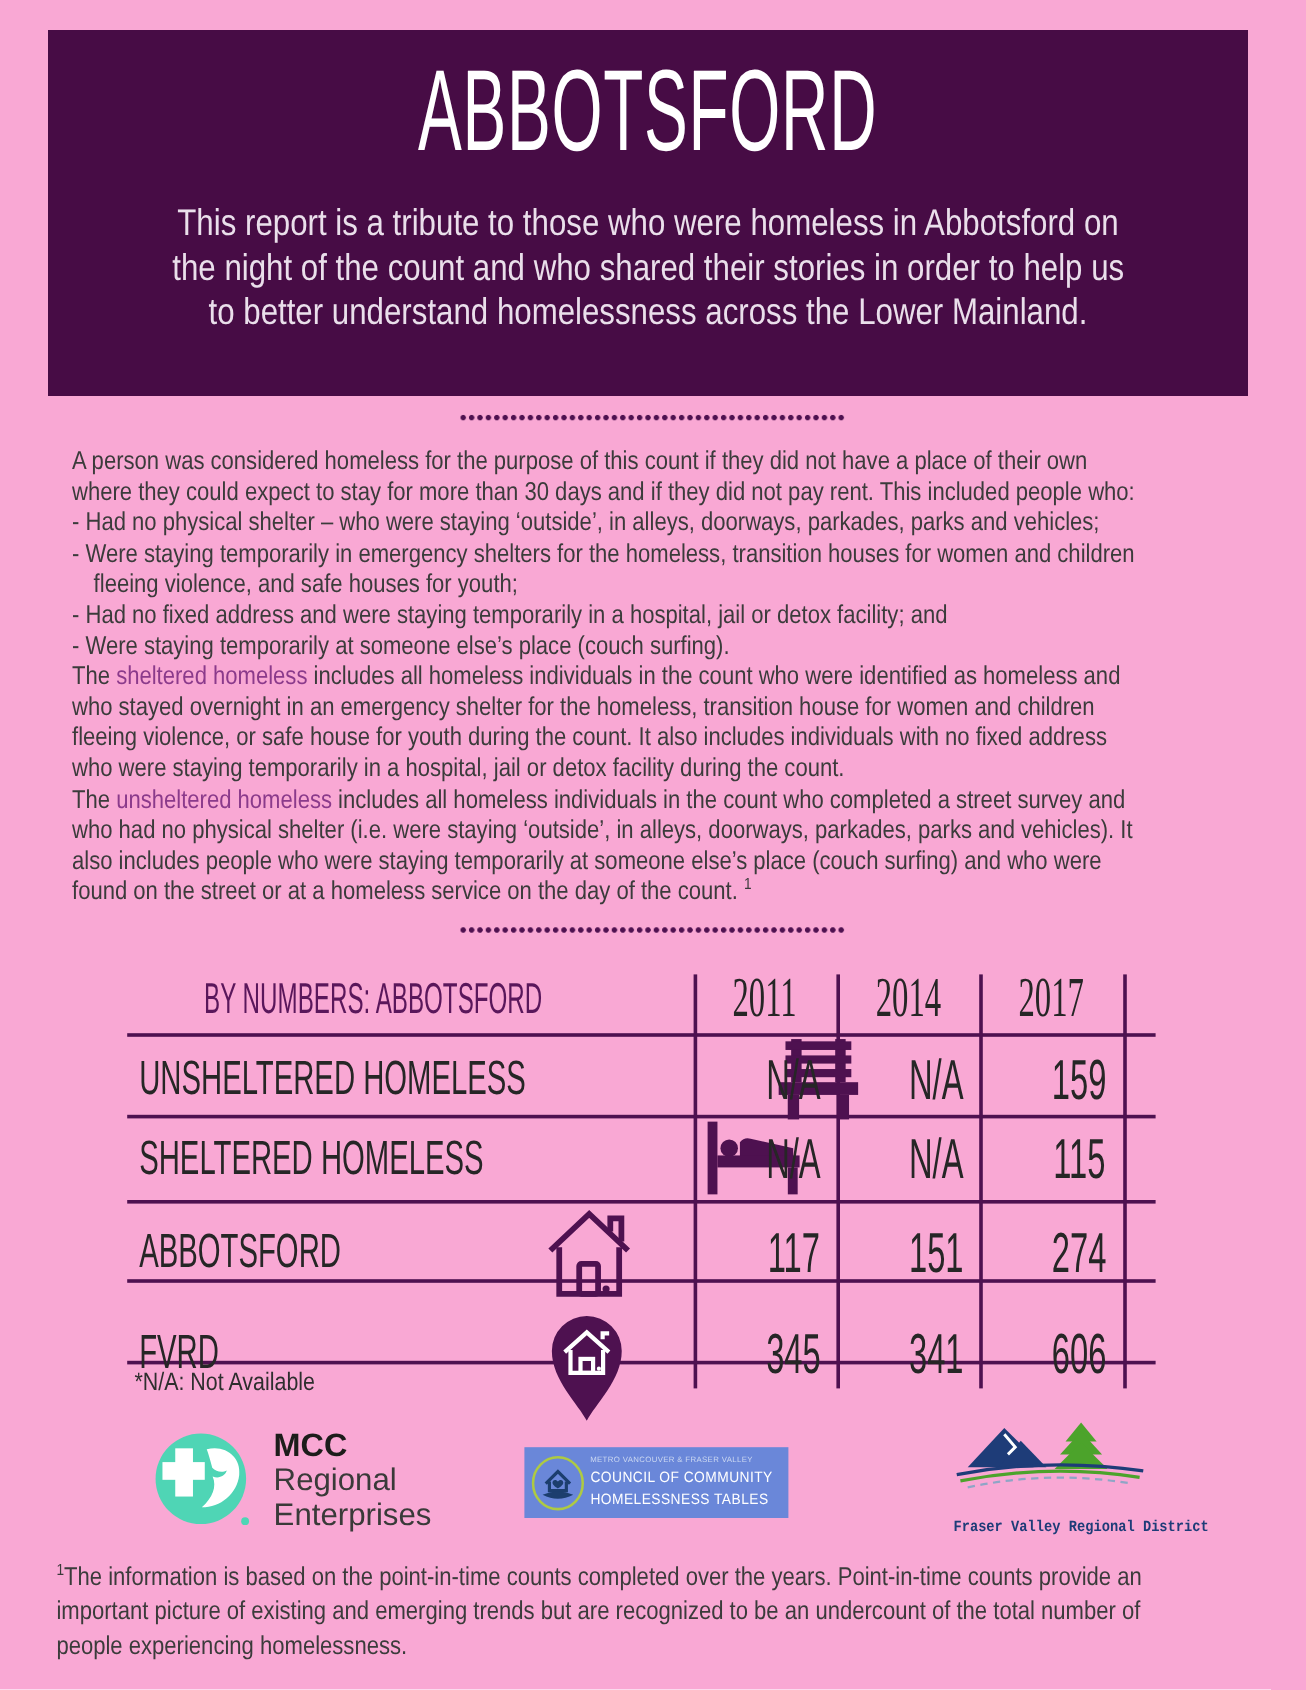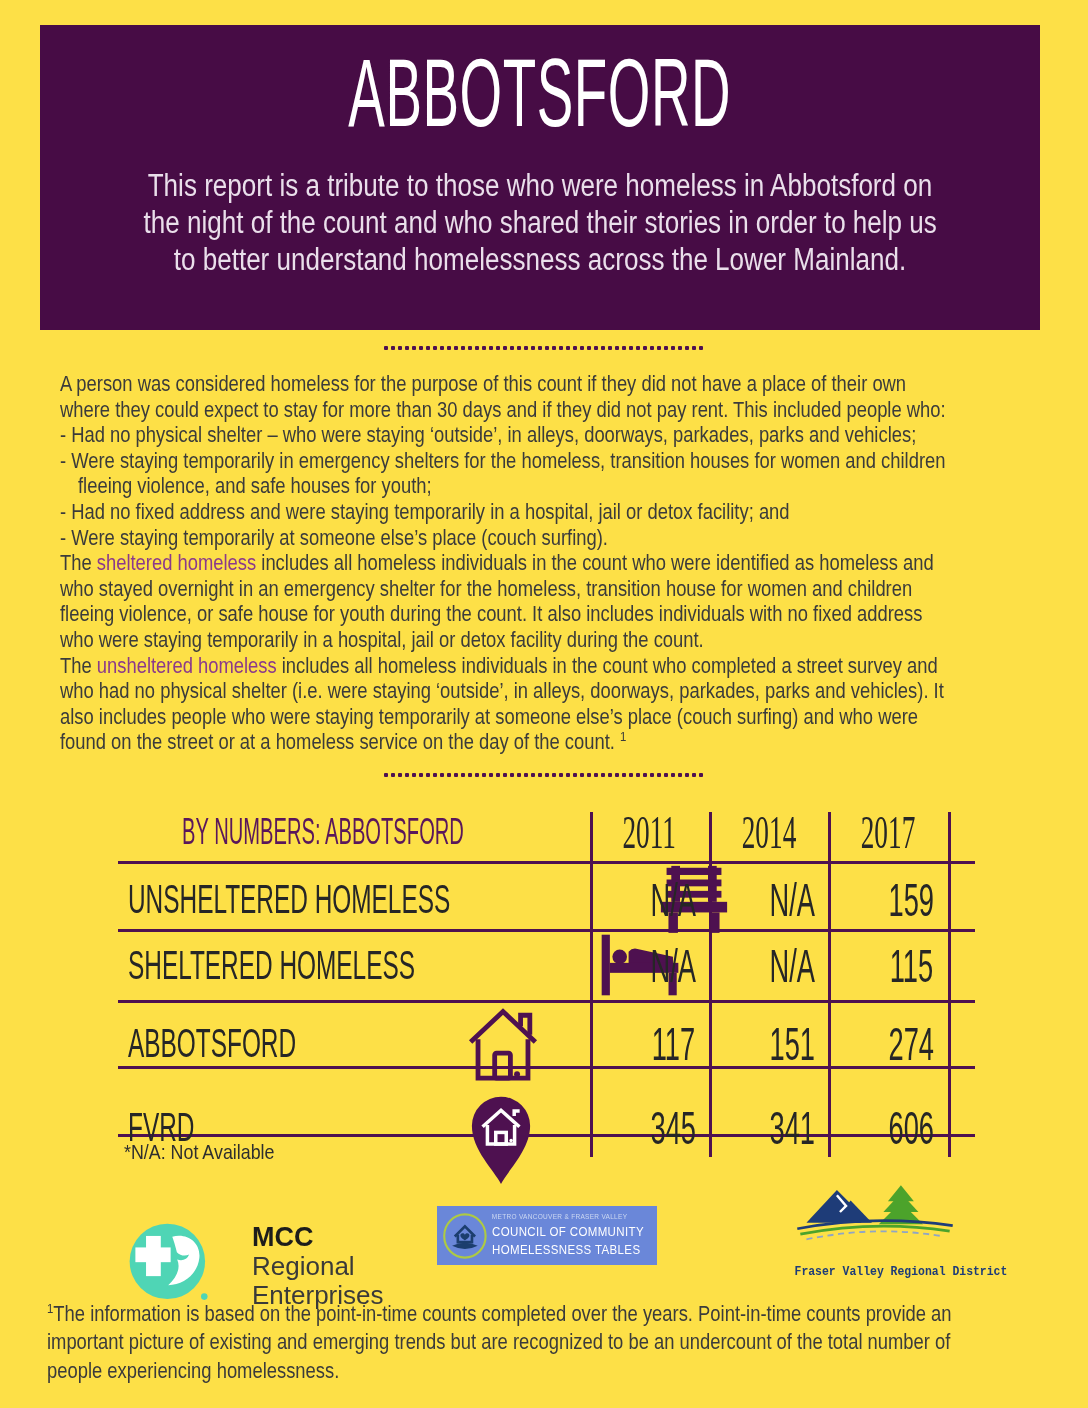--- a/index.html
+++ b/index.html
@@ -1,16 +1,16 @@
 <!DOCTYPE html>
 <html><head>
 <meta charset="utf-8">
 <style>
   html,body{margin:0;padding:0;background:#fff;overflow:hidden;}
-  .page{position:relative;width:1088px;height:1408px;background:#fde047;
+  .page{position:relative;width:1088px;height:1408px;background:#f9a8d4;
         font-family:"Liberation Sans", sans-serif;overflow:hidden;}
 
   
   .hero{position:absolute;left:40px;top:25px;width:1000px;height:305px;background:#470c45;}
   .hero-title-row{position:absolute;top:18px;left:0;width:100%;text-align:center;}
   .hero-title{display:inline-block;transform:scaleX(0.57);transform-origin:50% 0;
               font-size:96px;line-height:1.05;color:#ffffff;white-space:nowrap;letter-spacing:1px;}
   .hero-sub{position:absolute;top:143px;left:0;width:100%;text-align:center;}
   .hero-sub .hline-txt{height:37px;}
   .hero-sub .scc{display:inline-block;transform:scaleX(0.84);transform-origin:50% 0;
@@ -26,21 +26,21 @@
   
   .deftext{position:absolute;left:60px;top:372px;}
   .bline{height:25.6px;white-space:nowrap;}
   .bline .sc{display:inline-block;transform:scaleX(0.855);transform-origin:0 0;
              font-size:21.5px;line-height:25.6px;color:#3b3b3b;white-space:nowrap;}
   .bline.indent{padding-left:18px;}
   .term{color:#8b3a8b;}
   sup{font-size:0.62em;vertical-align:super;line-height:0;}
 
   
-  .tbl{position:absolute;left:118px;top:800px;width:857px;height:385px;}
+  .tbl{position:absolute;left:106px;top:800px;width:857px;height:385px;}
   .tline-h{position:absolute;left:0;width:857px;height:3px;background:#4e1150;}
   .tline-v{position:absolute;top:12px;width:3px;height:345px;background:#4e1150;}
   .tbl-title{position:absolute;left:64px;top:6px;height:52px;display:flex;align-items:center;}
   .sc-t{display:inline-block;transform:scaleX(0.56);transform-origin:0 50%;
         font-size:36px;color:#5a175b;white-space:nowrap;}
   .ycell{position:absolute;top:6px;height:52px;display:flex;align-items:center;justify-content:center;font-family:Liberation Serif, serif;}
   .num{display:inline-block;transform:scaleX(0.58);transform-origin:50% 50%;
        font-size:47px;color:#262626;white-space:nowrap;}
   .trow{position:absolute;left:0;width:857px;display:grid;
         grid-template-columns:472px 119px 119px 120px;align-items:center;}
@@ -48,21 +48,21 @@
          padding-left:10px;padding-right:50px;box-sizing:border-box;overflow:visible;}
   .rlabel{display:inline-block;transform:scaleX(0.61);transform-origin:0 50%;
           font-size:40px;color:#262626;white-space:nowrap;}
   .vcell{display:flex;align-items:center;justify-content:center;padding-left:47px;}
   .ricon{flex:0 0 auto;display:flex;align-items:center;justify-content:center;}
   .tnote{position:absolute;left:6px;top:340px;}
   .sc-n{display:inline-block;transform:scaleX(0.85);transform-origin:0 0;
         font-size:21px;color:#2e2e2e;white-space:nowrap;}
 
   
-  .mcc{position:absolute;left:128px;top:1216px;display:flex;align-items:center;gap:24px;}
+  .mcc{position:absolute;left:128px;top:1183px;display:flex;align-items:flex-end;}
   .mcc-text{margin-left:18px;padding-top:6px;color:#3a3a39;}
   .mcc-name{font-size:27px;font-weight:bold;color:#1d1d1b;line-height:30px;}
   .mcc-line{font-size:26px;line-height:29px;}
 
   .council{position:absolute;left:437px;top:1206px;width:220px;height:59px;background:#6a87d9;
            display:flex;align-items:center;box-sizing:border-box;padding-left:5px;}
   .council-text{margin-left:4px;color:#ffffff;}
   .council-tag{font-size:6.5px;color:#cdd9f2;letter-spacing:0.3px;margin-bottom:2px;white-space:nowrap;}
   .council-line{font-size:12.5px;line-height:14.5px;letter-spacing:0.4px;white-space:nowrap;
                 display:inline-block;transform:scaleX(0.92);transform-origin:0 50%;}

